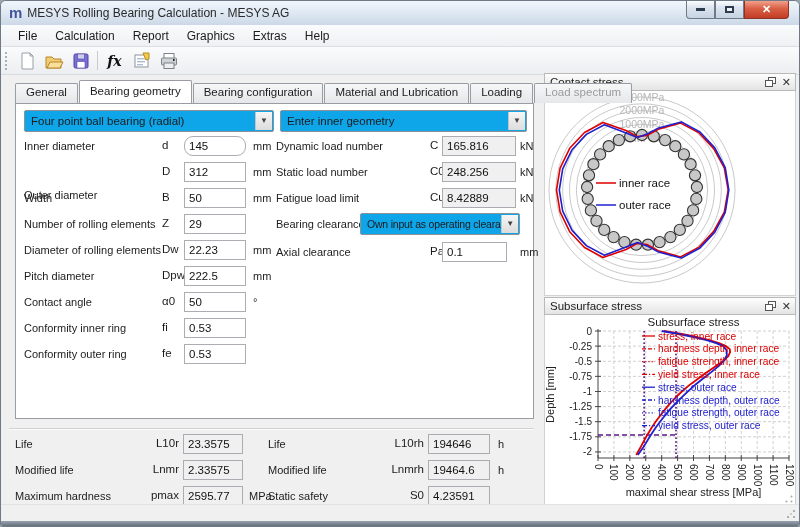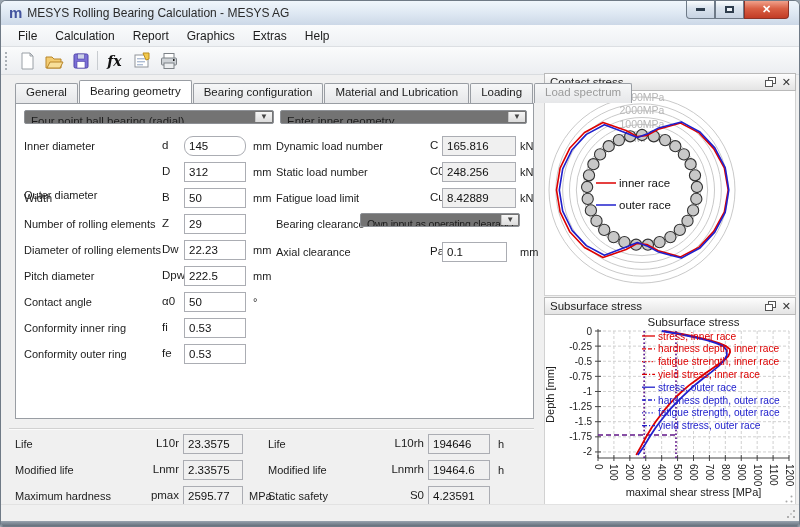--- a/index.html
+++ b/index.html
@@ -31,21 +31,21 @@
   .tsep{width:1px;height:19px;background:#c8ccd0;margin:0 3px;}
   .fx{font-family:"DejaVu Serif",serif;font-style:italic;font-weight:bold;font-size:14px;color:#111;}
   
   .tabs{position:absolute;left:14px;top:80px;height:22px;display:flex;align-items:flex-end;z-index:3;}
   .tab{box-sizing:border-box;height:20px;padding:2px 10px 0;font-size:11.5px;white-space:nowrap;
        background:linear-gradient(#f6f7f8,#e6e7e9);border:1px solid #999da3;border-bottom:none;border-radius:2px 2px 0 0;margin-right:1px;}
   .tab.active{height:23px;padding-top:4px;background:#fff;position:relative;z-index:4;}
   .tab.disabled{color:#9b9b9b;}
   .tabpage{position:absolute;left:14px;top:102px;width:519px;height:316px;background:#fff;border:1px solid #999da3;z-index:2;box-sizing:border-box;}
   
-  .combo{position:absolute;box-sizing:border-box;height:14px;background:#737373;border:1px solid #8e9196;border-radius:2px;
+  .combo{position:absolute;box-sizing:border-box;height:22px;background:#0ea5e9;border:1px solid #8e9196;border-radius:2px;
          line-height:20px;padding:0 18px 0 6px;font-size:11.5px;white-space:nowrap;overflow:hidden;}
   .combo .arrow{position:absolute;top:1px;right:1px;bottom:1px;width:16px;background:linear-gradient(#f6f6f6,#dcdcdc);
          border-left:1px solid #c4c4c4;display:flex;align-items:center;justify-content:center;font-size:8px;color:#444;}
   .flabel{position:absolute;font-size:11px;white-space:nowrap;}
   .fsym{position:absolute;font-size:11.5px;}
   .finput{position:absolute;box-sizing:border-box;height:20px;border:1px solid #abadb3;font-family:"Liberation Sans",sans-serif;
           font-size:11.5px;padding:1px 4px;background:#fff;color:#111;}
   .finput.ro{background:#f0f0f0;}
   .funit{position:absolute;font-size:11px;}
   

